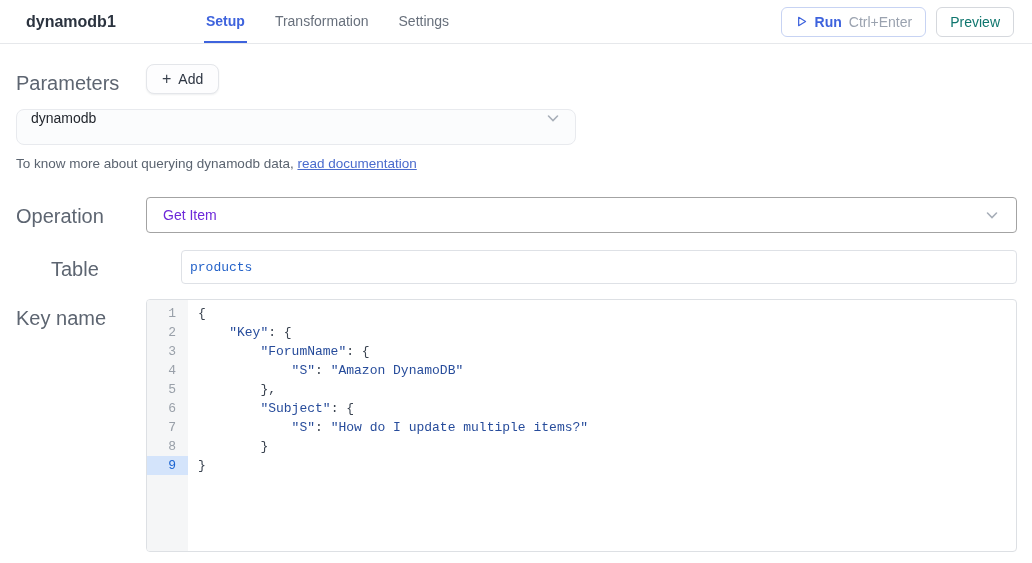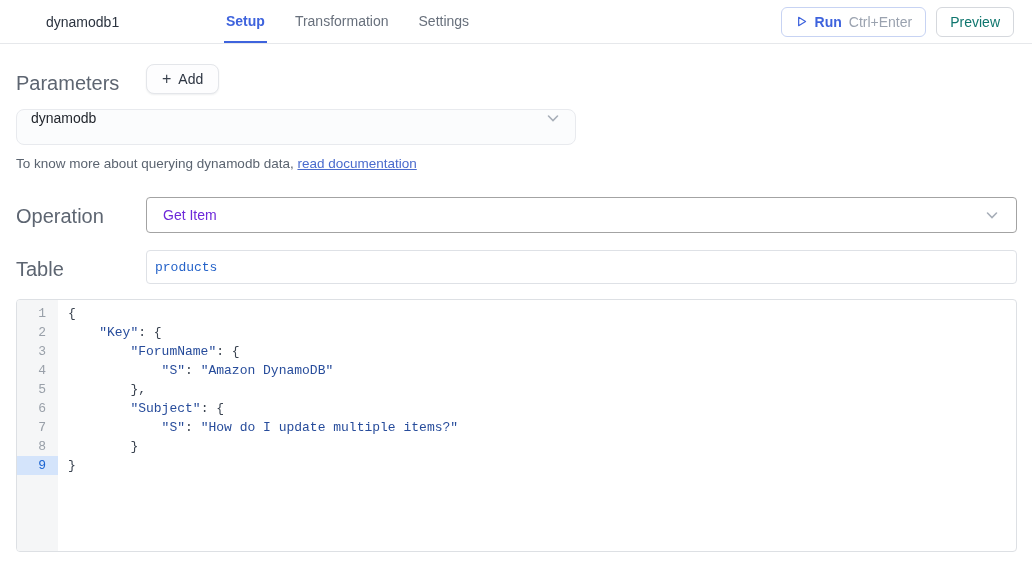--- a/index.html
+++ b/index.html
@@ -14,24 +14,24 @@
 
   
   .header {
     height: 44px;
     border-bottom: 1px solid #e6e8eb;
     display: flex;
     align-items: stretch;
   }
   .title {
     align-self: center;
-    margin-left: 46px;
+    margin-left: 26px;
     width: 150px;
-    font-weight: 400;
-    font-size: 14px;
+    font-weight: 700;
+    font-size: 16px;
     color: #2b333f;
     flex-shrink: 0;
   }
   .tabs { display: flex; gap: 26px; margin-left: 28px; }
   .tab {
     display: flex;
     align-items: center;
     padding: 0 2px;
     color: #68707c;
     cursor: pointer;
@@ -123,21 +123,21 @@
     border: 1px solid #a3a3a3;
     border-radius: 4px;
     display: flex;
     align-items: center;
     padding: 0 16px;
     color: #6d28d9;
     cursor: pointer;
   }
 
   
-  .row-table { margin-bottom: 15px; }
+  .row-table { margin-bottom: 15px; margin-left: 35px; }
   .code-input {
     width: 100%;
     height: 34px;
     border: 1px solid #dee1e6;
     border-radius: 4px;
     padding: 16px 8px;
     font-family: "Liberation Mono", "DejaVu Sans Mono", monospace;
     font-size: 13px;
     color: var(--table-value);
     background: #fff;
@@ -257,20 +257,21 @@
   </div>
 
   <div class="row row-table">
     <div class="row-label">Table</div>
     <div class="row-content">
       <input class="code-input" value="products" style="">
     </div>
   </div>
 
   <div class="row">
+    <div class="row-label">Key name</div>
     <div class="row-content">
       <div class="editor">
         <div class="gutter">
             <div class="ln">1</div>
             <div class="ln">2</div>
             <div class="ln">3</div>
             <div class="ln">4</div>
             <div class="ln">5</div>
             <div class="ln">6</div>
             <div class="ln">7</div>

